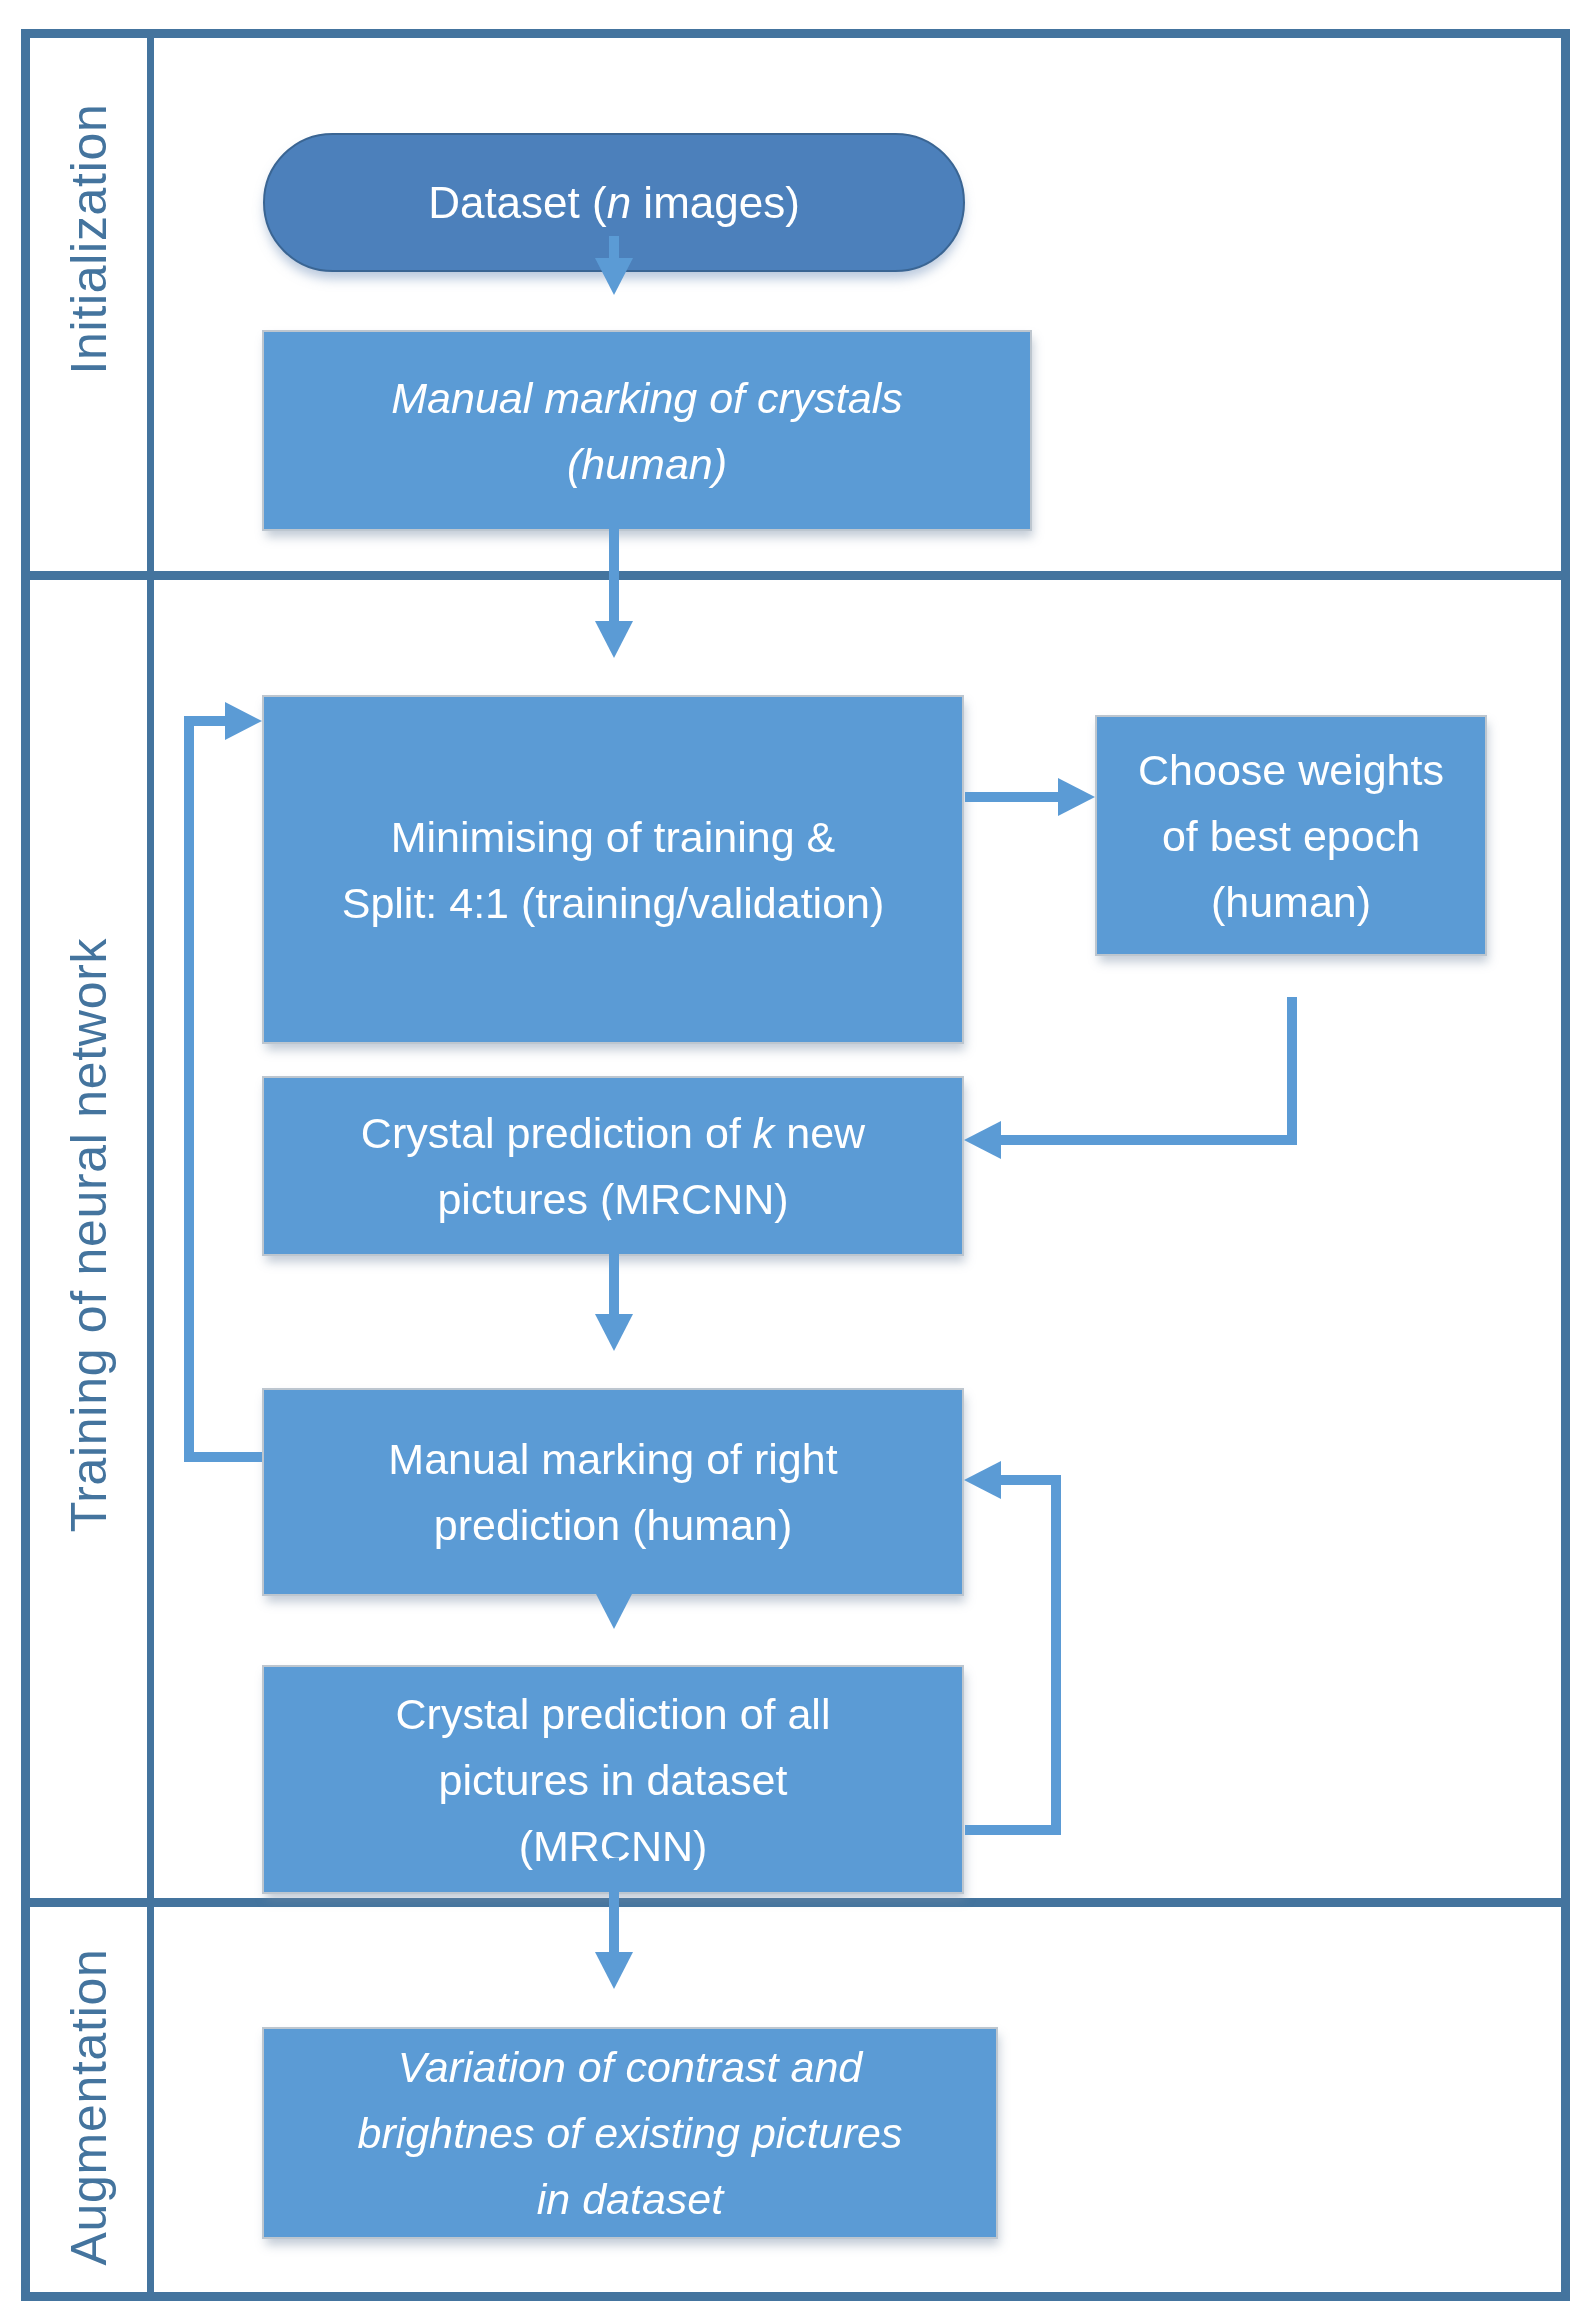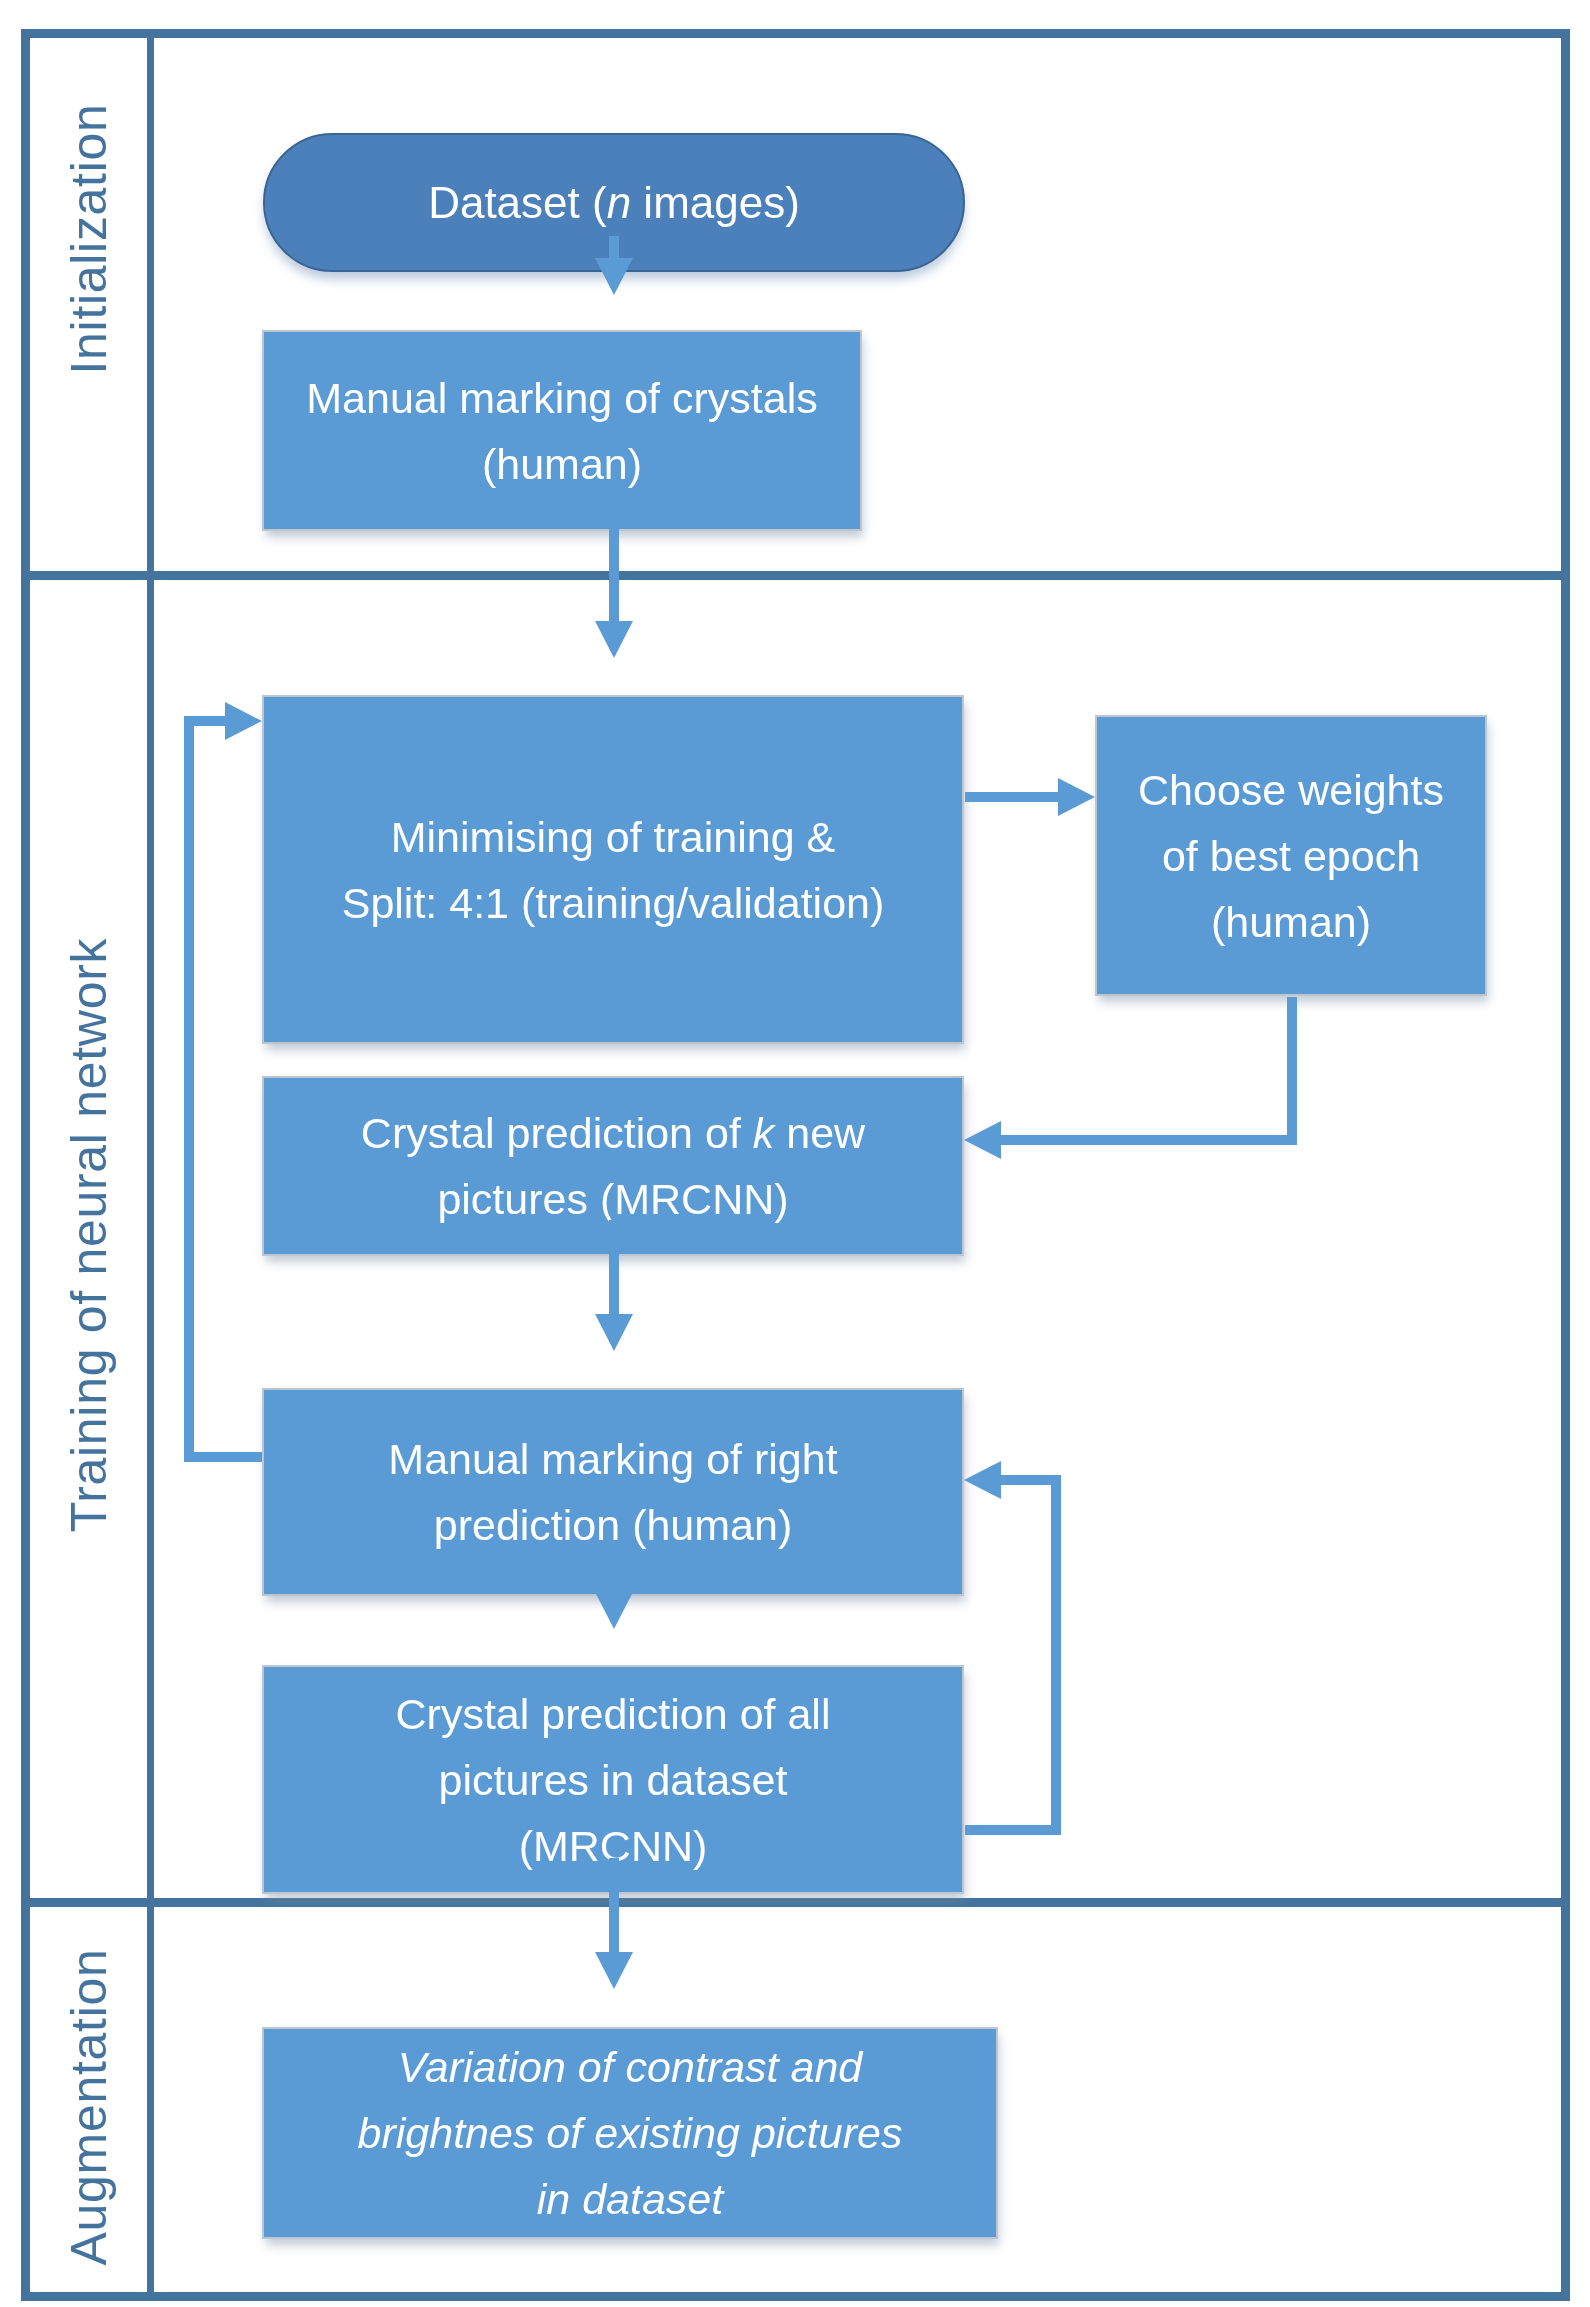--- a/index.html
+++ b/index.html
@@ -42,23 +42,23 @@
     display:flex;flex-direction:column;justify-content:center;align-items:center;margin-top:36px;
   }
   .pill{
     left:263px;top:97px;width:702px;height:139px;
     border-radius:76px;
     background:var(--pill-fill);
     border:2.8px solid var(--pill-border);
     font-size:44px;
     box-shadow:0 8.3px 11px -1.4px rgba(120,150,190,.5);
   }
-  .b-marking{left:262px;top:294px;width:600px;height:201px;}
+  .b-marking{left:262px;top:294px;width:770px;height:201px;font-style:italic;}
   .b-minim{left:262px;top:659px;width:702px;height:349px;}
-  .b-choose{left:1095px;top:679px;width:392px;height:281px;}
+  .b-choose{left:1095px;top:679px;width:392px;height:241px;}
   .b-crystk{left:262px;top:1040px;width:702px;height:180px;}
   .b-manr{left:262px;top:1352px;width:702px;height:208px;}
   .b-crysta{left:262px;top:1629px;width:702px;height:229px;align-items:center;}
   .b-vari{left:262px;top:1991px;width:736px;height:212px;font-style:italic;}
   .node i{font-style:italic;}
 
   
   .sv{position:absolute;width:9.7px;background:var(--arrow);z-index:3;}
   .sh{position:absolute;height:9.7px;background:var(--arrow);z-index:3;}
   .head{position:absolute;width:0;height:0;z-index:3;}

